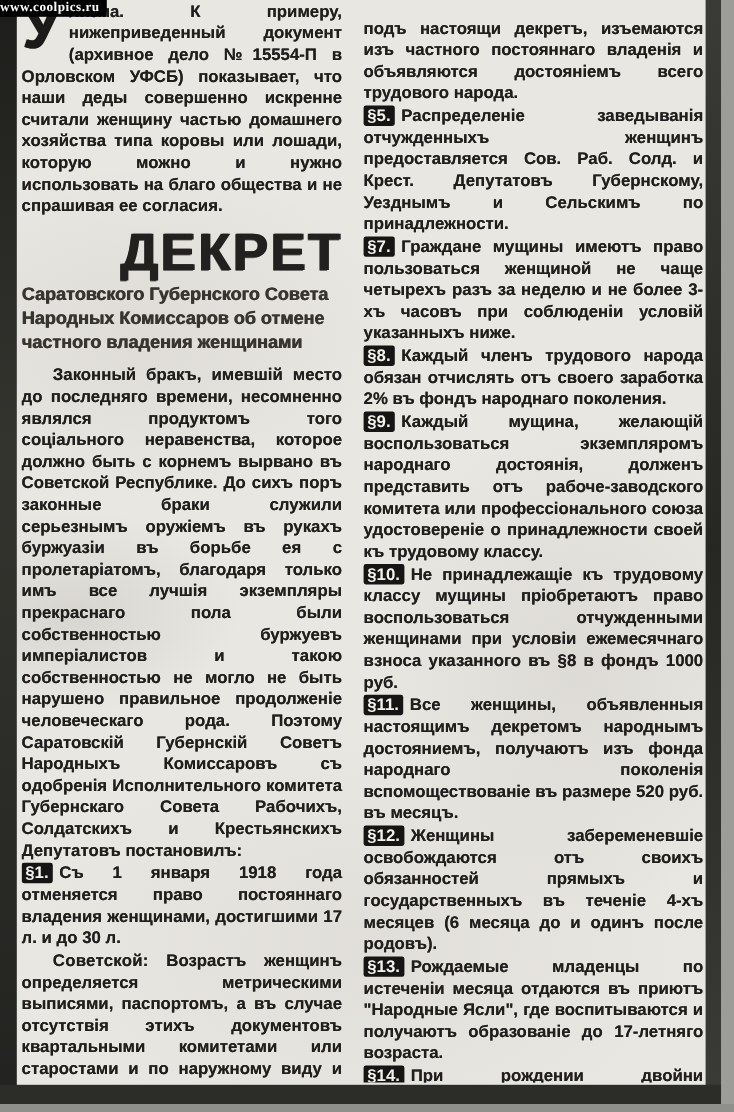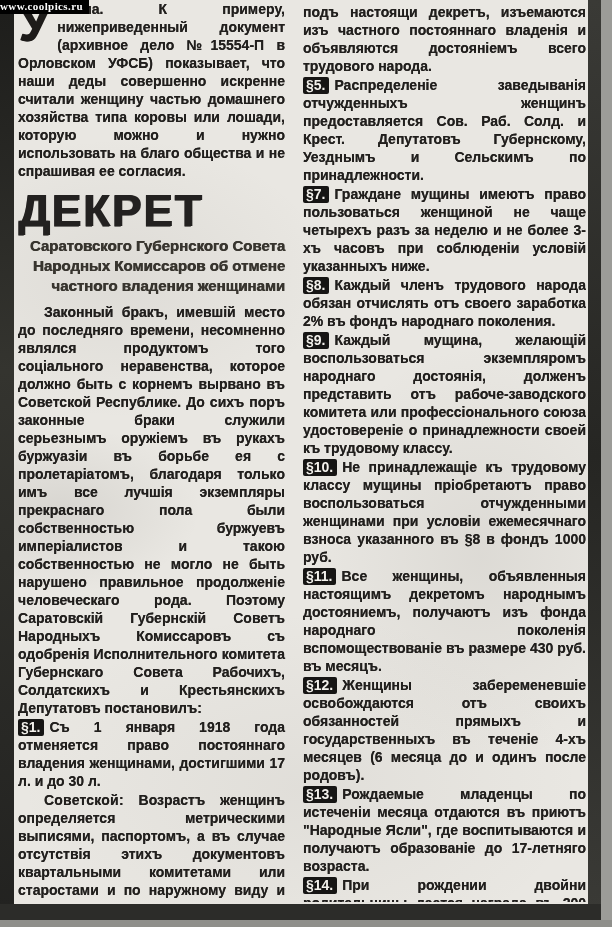--- a/index.html
+++ b/index.html
@@ -29,44 +29,44 @@
     background:#000; color:#fdfdfd;
     font-size:11px; line-height:13px; padding:0 6px 1px 0;
     letter-spacing:0.4px; font-weight:bold;font-family:Liberation Serif, serif;
   }
 
   .content {
     position:absolute; left:18px; top:0; width:568px; height:902px;
     display:flex; gap:18px; overflow:hidden; z-index:2;
   }
   .col { width:267px; }
-  .col.right { width:283px; padding-top:3px; }
+  .col.right { width:283px; padding-top:14px; }
 
   p.body {
     margin:0 0 1px 0;
     font-size:14px; line-height:18px; font-weight:bold;
     color:#211f1d; text-align:justify;
     text-shadow:0 0 0.5px rgba(33,31,29,0.85);
   }
   .indent { text-indent:26px; }
   .intro  { margin-top:-8px; }
 
   .dropcap {
     float:left; font-size:52px; line-height:40px; font-weight:bold;
     margin:3px 7px 0 0; color:#1d1b19;
     text-shadow:1px 0 0 #1d1b19;
   }
 
   .title {
-    font-size:44px; line-height:46px; font-weight:bold; text-align:left;
+    font-size:44px; line-height:46px; font-weight:bold; text-align:right;
     letter-spacing:2px; color:#232120; margin:8px 0 2px 0;
     text-shadow:1.4px 0 0 #232120, 0 1px 0 rgba(35,33,32,0.6);
   }
   .subtitle {
-    font-size:15px; line-height:20px; font-weight:bold; text-align:right;
+    font-size:15px; line-height:20px; font-weight:bold; text-align:left;
     color:#38352f; margin:0 0 7px 0;
     text-shadow:0.6px 0 0 #38352f;
   }
 
   .mark {
     background:#161514; color:#f3f1ec;
     padding:0 4px 1px 3px; margin-right:5px;
     border-radius:2px; white-space:nowrap;
     text-shadow:none;
   }
@@ -103,21 +103,21 @@
       <p class="body"><span class="mark">§5.</span><span>Распределеніе заведыванія отчужденныхъ женщинъ предоставляется Сов. Раб. Солд. и Крест. Депутатовъ Губернскому, Уезднымъ и Сельскимъ по принадлежности.</span></p>
 
       <p class="body"><span class="mark">§7.</span><span>Граждане мущины имеютъ право пользоваться женщиной не чаще четырехъ разъ за неделю и не более 3-хъ часовъ при соблюденіи условій указанныхъ ниже.</span></p>
 
       <p class="body"><span class="mark">§8.</span><span>Каждый членъ трудового народа обязан отчислять отъ своего заработка 2% въ фондъ народнаго поколения.</span></p>
 
       <p class="body"><span class="mark">§9.</span><span>Каждый мущина, желающій воспользоваться экземпляромъ народнаго достоянія, долженъ представить отъ рабоче-заводского комитета или профессіонального союза удостовереніе о принадлежности своей къ трудовому классу.</span></p>
 
       <p class="body"><span class="mark">§10.</span><span>Не принадлежащіе къ трудовому классу мущины пріобретаютъ право воспользоваться отчужденными женщинами при условіи ежемесячнаго взноса указанного въ §8 в фондъ 1000 руб.</span></p>
 
-      <p class="body"><span class="mark">§11.</span><span>Все женщины, объявленныя настоящимъ декретомъ народнымъ достояниемъ, получаютъ изъ фонда народнаго поколенія вспомоществованіе въ размере 430 руб. въ месяцъ.</span></p>
+      <p class="body"><span class="mark">§11.</span><span>Все женщины, объявленныя настоящимъ декретомъ народнымъ достояниемъ, получаютъ изъ фонда народнаго поколенія вспомоществованіе въ размере 520 руб. въ месяцъ.</span></p>
 
       <p class="body"><span class="mark">§12.</span><span>Женщины забеременевшіе освобождаются отъ своихъ обязанностей прямыхъ и государственныхъ въ теченіе 4-хъ месяцев (6 месяца до и одинъ после родовъ).</span></p>
 
       <p class="body"><span class="mark">§13.</span><span>Рождаемые младенцы по истеченіи месяца отдаются въ приютъ "Народные Ясли", где воспитываются и получаютъ образованіе до 17-летняго возраста.</span></p>
 
       <p class="body"><span class="mark">§14.</span><span>При рождении двойни родительницы дается награда въ 200 руб.</span></p>
 
     </div>
 
   </div>

